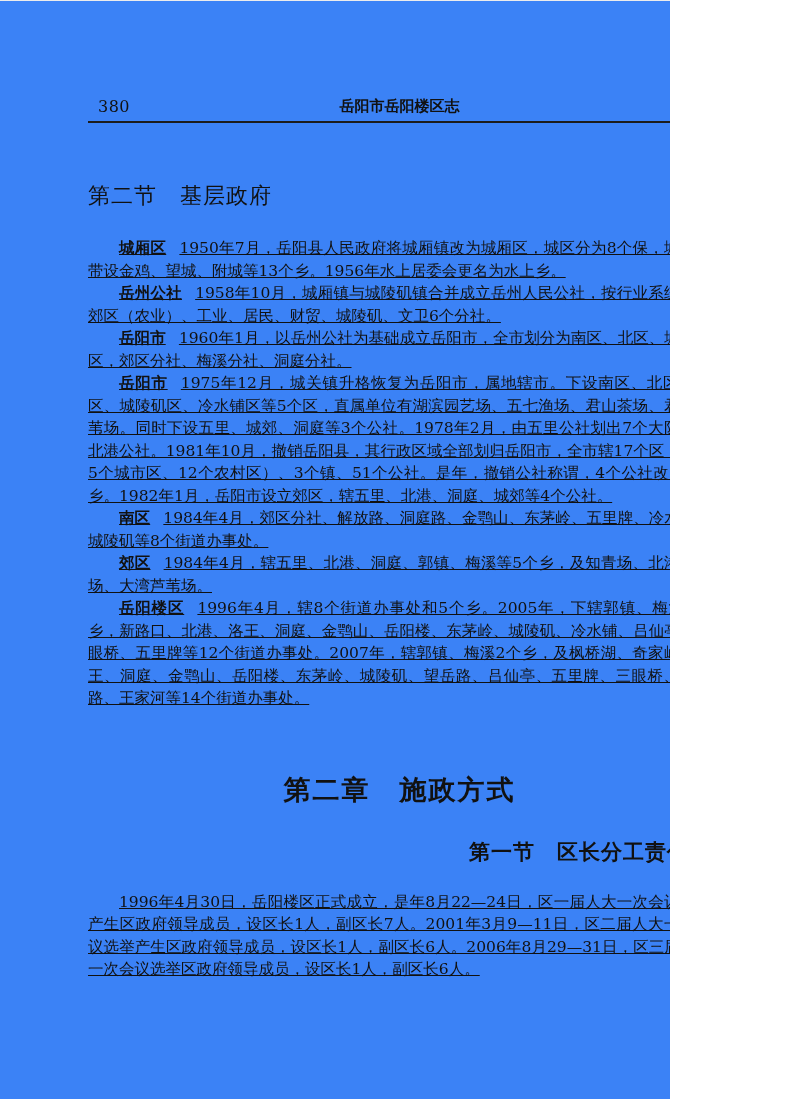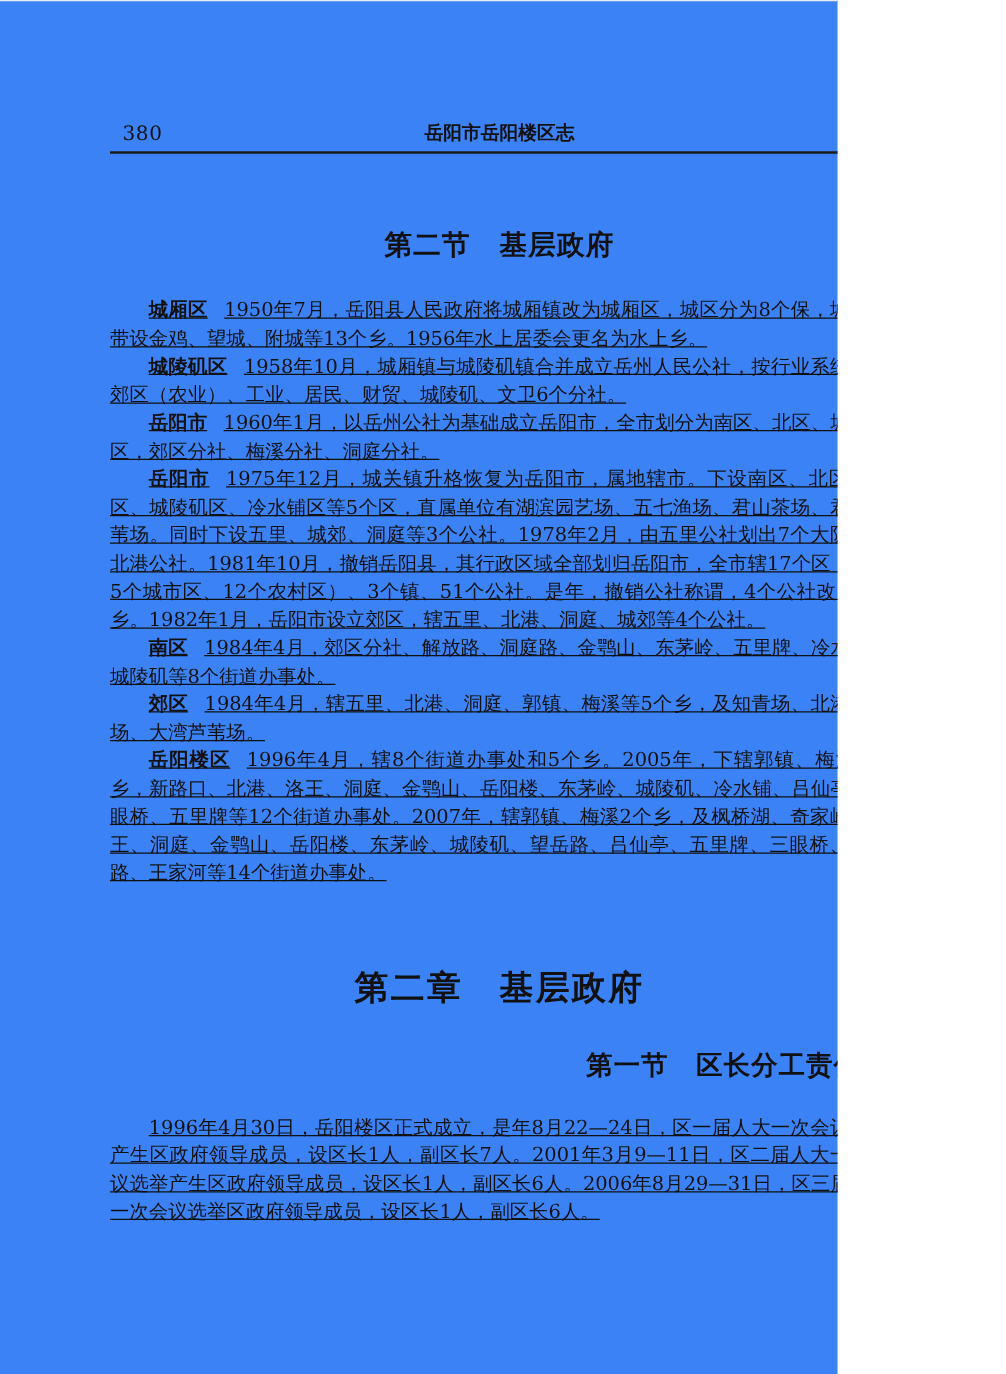--- a/index.html
+++ b/index.html
@@ -37,23 +37,22 @@
   }
   .book-title {
     text-align: center;
     font-family: "DejaVu Sans", sans-serif;
     font-weight: 700;
     font-size: 15px;
   }
   
   .section-title {
     font-family: "DejaVu Sans", sans-serif;
-    font-weight: 700;
+    font-weight: 400;
     font-size: 22px;
-    text-align: center;
     margin: 58px 0 26px 0;
     letter-spacing: 1px;
   }
   .chapter-title {
     font-family: "DejaVu Sans", sans-serif;
     font-weight: 700;
     font-size: 27px;
     text-align: center;
     margin: 62px 0 0 0;
     letter-spacing: 2px;
@@ -94,40 +93,40 @@
       <div class="book-title">岳阳市岳阳楼区志</div>
     </div>
 
     <h2 class="section-title">第二节　基层政府</h2>
 
     <div class="body-block">
       <p>
         <span class="lead">城厢区</span><span>1950年7月，岳阳县人民政府将城厢镇改为城厢区，城区分为8个保，城郊一带设金鸡、望城、附城等13个乡。1956年水上居委会更名为水上乡。</span>
       </p>
       <p>
-        <span class="lead">城陵矶区</span><span>1958年10月，城厢镇与城陵矶镇合并成立岳州人民公社，按行业系统分为郊区（农业）、工业、居民、财贸、城陵矶、文卫6个分社。</span>
+        <span class="lead">岳州公社</span><span>1958年10月，城厢镇与城陵矶镇合并成立岳州人民公社，按行业系统分为郊区（农业）、工业、居民、财贸、城陵矶、文卫6个分社。</span>
       </p>
       <p>
         <span class="lead">岳阳市</span><span>1960年1月，以岳州公社为基础成立岳阳市，全市划分为南区、北区、城陵矶区，郊区分社、梅溪分社、洞庭分社。</span>
       </p>
       <p>
         <span class="lead">岳阳市</span><span>1975年12月，城关镇升格恢复为岳阳市，属地辖市。下设南区、北区、东区、城陵矶区、冷水铺区等5个区，直属单位有湖滨园艺场、五七渔场、君山茶场、君山芦苇场。同时下设五里、城郊、洞庭等3个公社。1978年2月，由五里公社划出7个大队组成北港公社。1981年10月，撤销岳阳县，其行政区域全部划归岳阳市，全市辖17个区（其中5个城市区、12个农村区）、3个镇、51个公社。是年，撤销公社称谓，4个公社改为4个乡。1982年1月，岳阳市设立郊区，辖五里、北港、洞庭、城郊等4个公社。</span>
       </p>
       <p>
         <span class="lead">南区</span><span>1984年4月，郊区分社、解放路、洞庭路、金鹗山、东茅岭、五里牌、冷水铺、城陵矶等8个街道办事处。</span>
       </p>
       <p>
         <span class="lead">郊区</span><span>1984年4月，辖五里、北港、洞庭、郭镇、梅溪等5个乡，及知青场、北港园艺场、大湾芦苇场。</span>
       </p>
       <p>
         <span class="lead">岳阳楼区</span><span>1996年4月，辖8个街道办事处和5个乡。2005年，下辖郭镇、梅溪2个乡，新路口、北港、洛王、洞庭、金鹗山、岳阳楼、东茅岭、城陵矶、冷水铺、吕仙亭、三眼桥、五里牌等12个街道办事处。2007年，辖郭镇、梅溪2个乡，及枫桥湖、奇家岭、洛王、洞庭、金鹗山、岳阳楼、东茅岭、城陵矶、望岳路、吕仙亭、五里牌、三眼桥、站前路、王家河等14个街道办事处。</span>
       </p>
     </div>
 
-    <h1 class="chapter-title">第二章　基层政府</h1>
+    <h1 class="chapter-title">第二章　施政方式</h1>
 
     <h2 class="section-title-2">第一节　区长分工责任制</h2>
 
     <div class="body-block">
       <p>
         <span>1996年4月30日，岳阳楼区正式成立，是年8月22—24日，区一届人大一次会议选举产生区政府领导成员，设区长1人，副区长7人。2001年3月9—11日，区二届人大一次会议选举产生区政府领导成员，设区长1人，副区长6人。2006年8月29—31日，区三届人大一次会议选举区政府领导成员，设区长1人，副区长6人。</span>
       </p>
     </div>
 
   </div>

